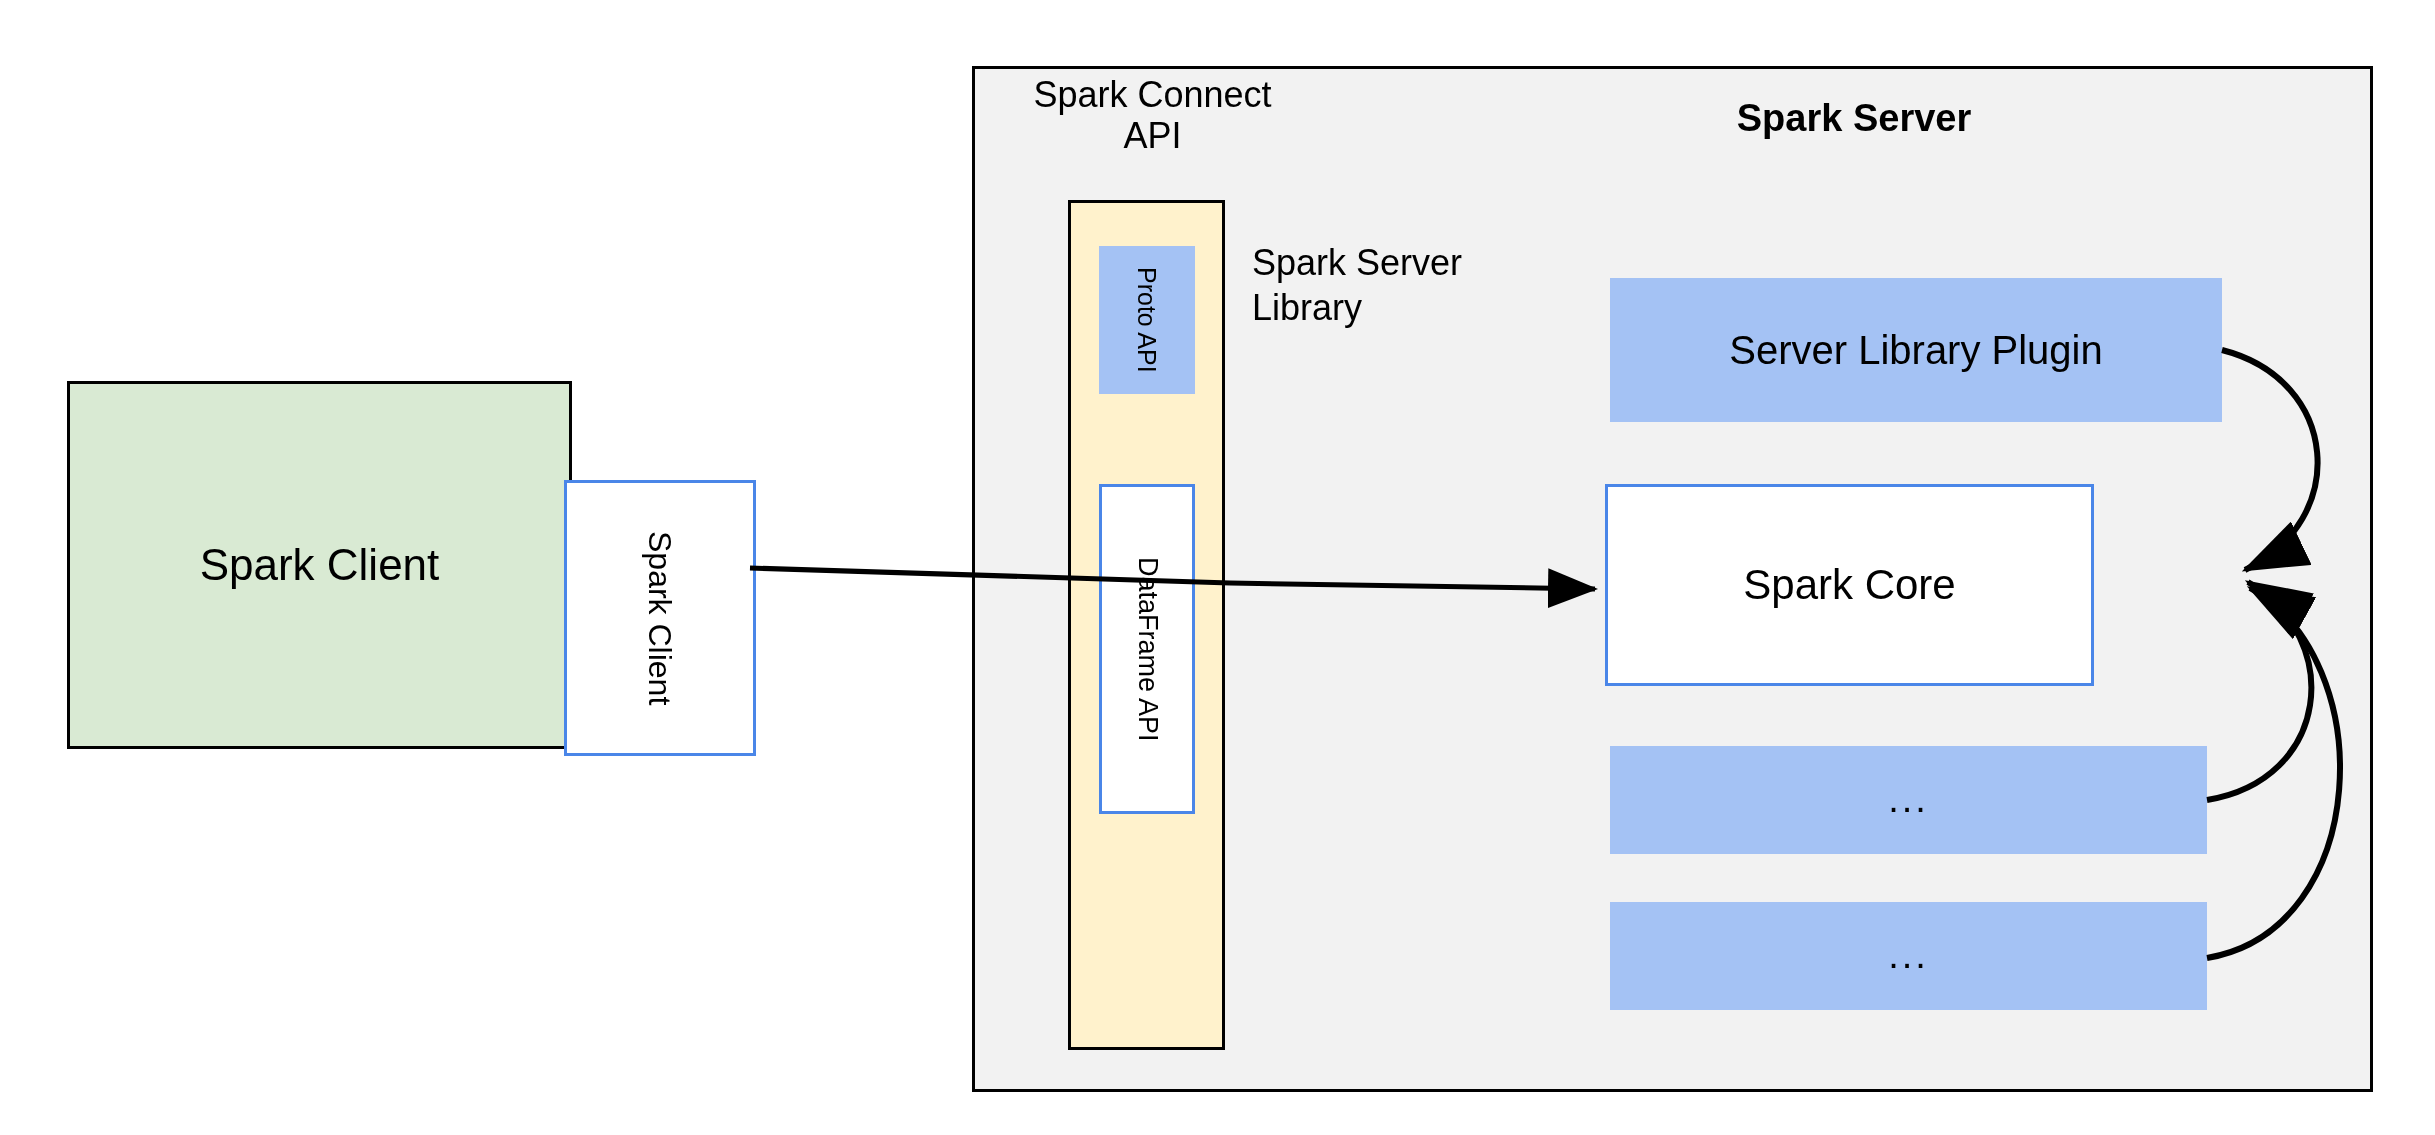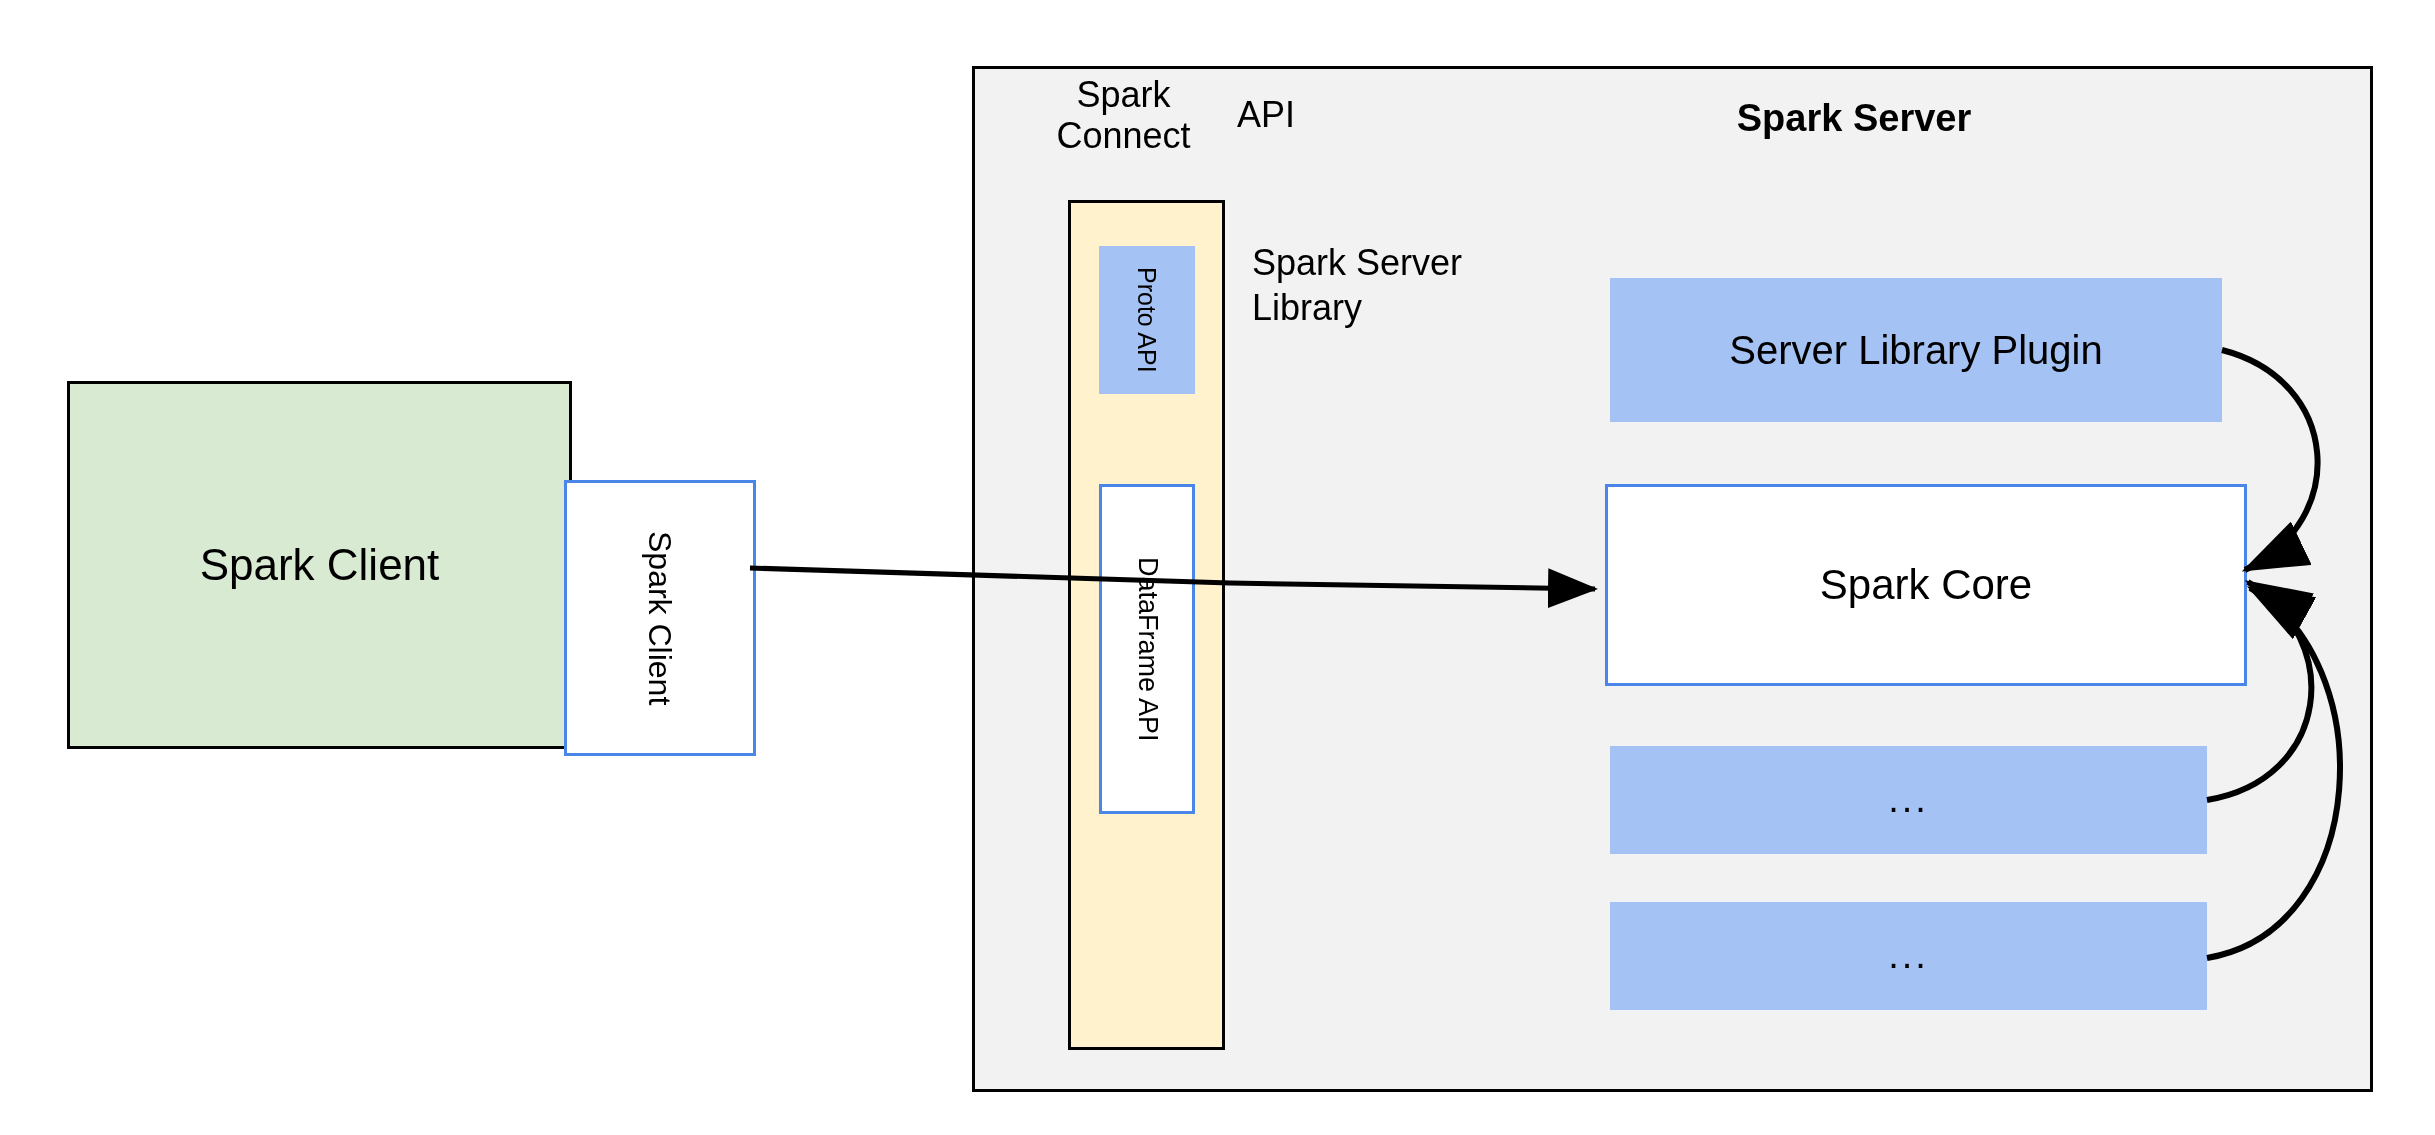--- a/index.html
+++ b/index.html
@@ -63,21 +63,21 @@
     display: block;
   }
   #spark-connect-api-label {
     left: 1010px; top: 68px;
     width: 285px; height: 90px;
     font-size: 36px;
     align-items: flex-start;
     justify-content: center;
     padding-top: 4px;
     display: flex;
-    flex-direction: row;
+    flex-direction: column;
     align-items: center;
   }
   #spark-server-title {
     left: 1664px; top: 95px;
     width: 380px; height: 48px;
     font-size: 38px;
     font-weight: bold;
   }
   #spark-server-library-label {
     left: 1252px; top: 240px;
@@ -112,21 +112,21 @@
   
   #custom-library-plugin-box {
     left: 1610px; top: 278px;
     width: 612px; height: 144px;
     background: #A4C2F4;
     border: none;
     font-size: 40px;
   }
   #spark-core-box {
     left: 1605px; top: 484px;
-    width: 642px; height: 202px;
+    width: 489px; height: 202px;
     background: #ffffff;
     border: 3px solid #4A86E8;
     font-size: 42px;
   }
   #ellipsis-box-1 {
     left: 1610px; top: 746px;
     width: 597px; height: 108px;
     background: #A4C2F4;
     border: none;
     font-size: 38px;

